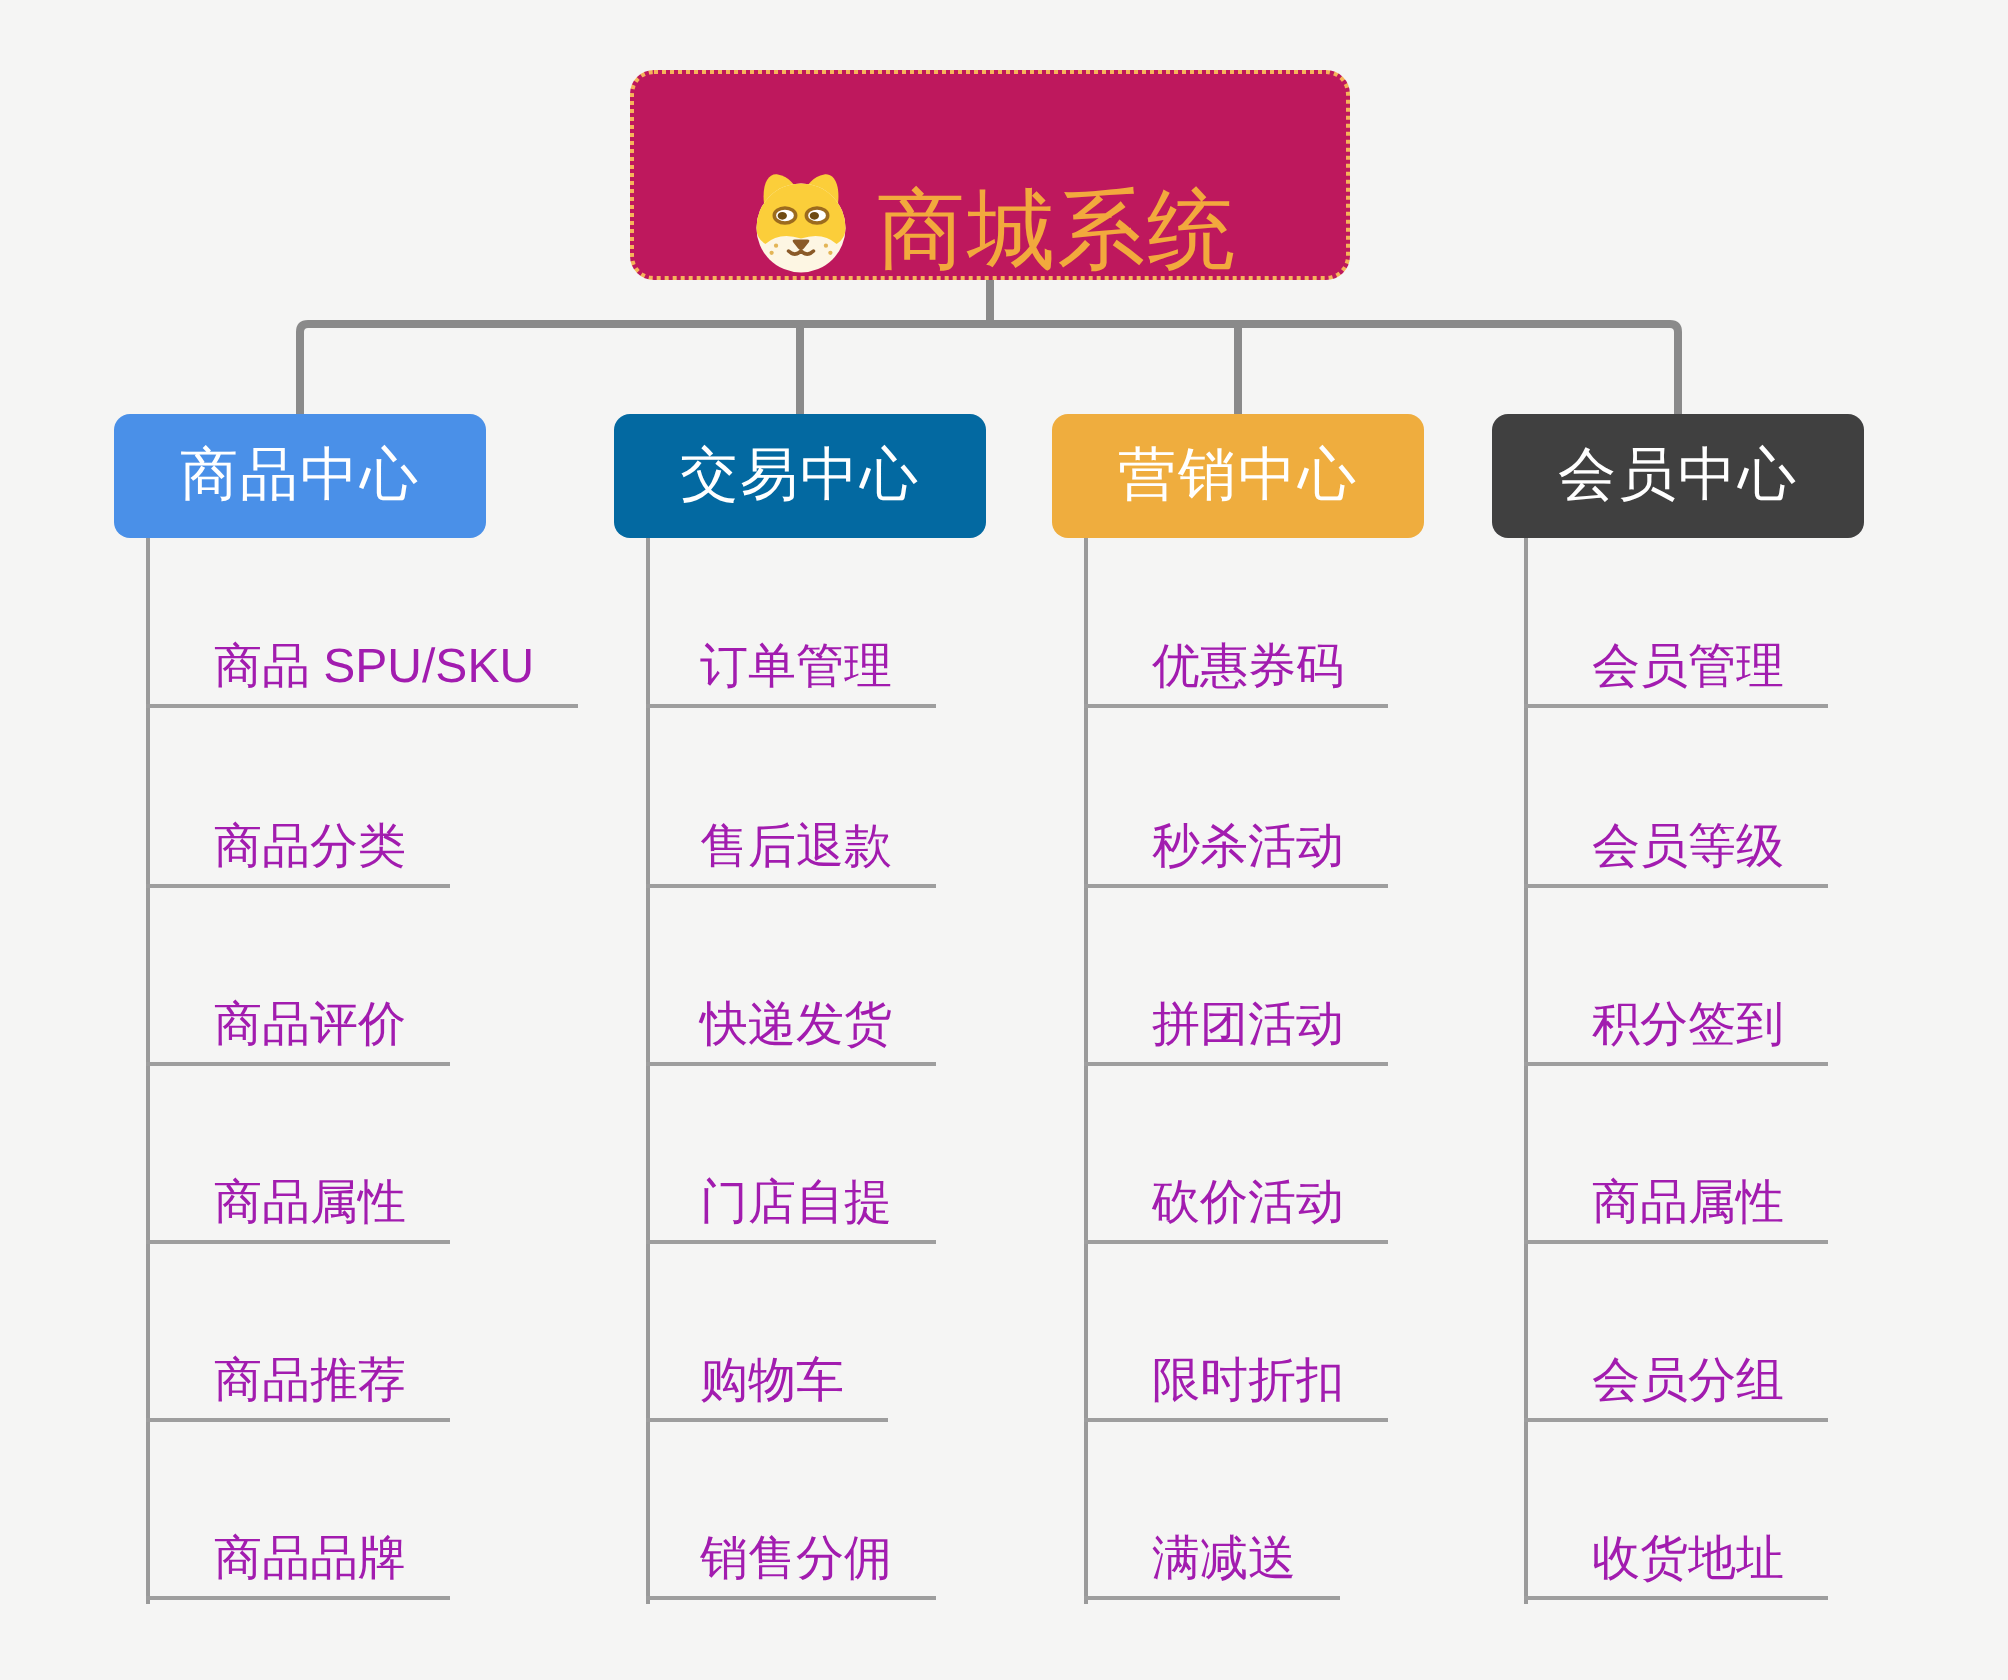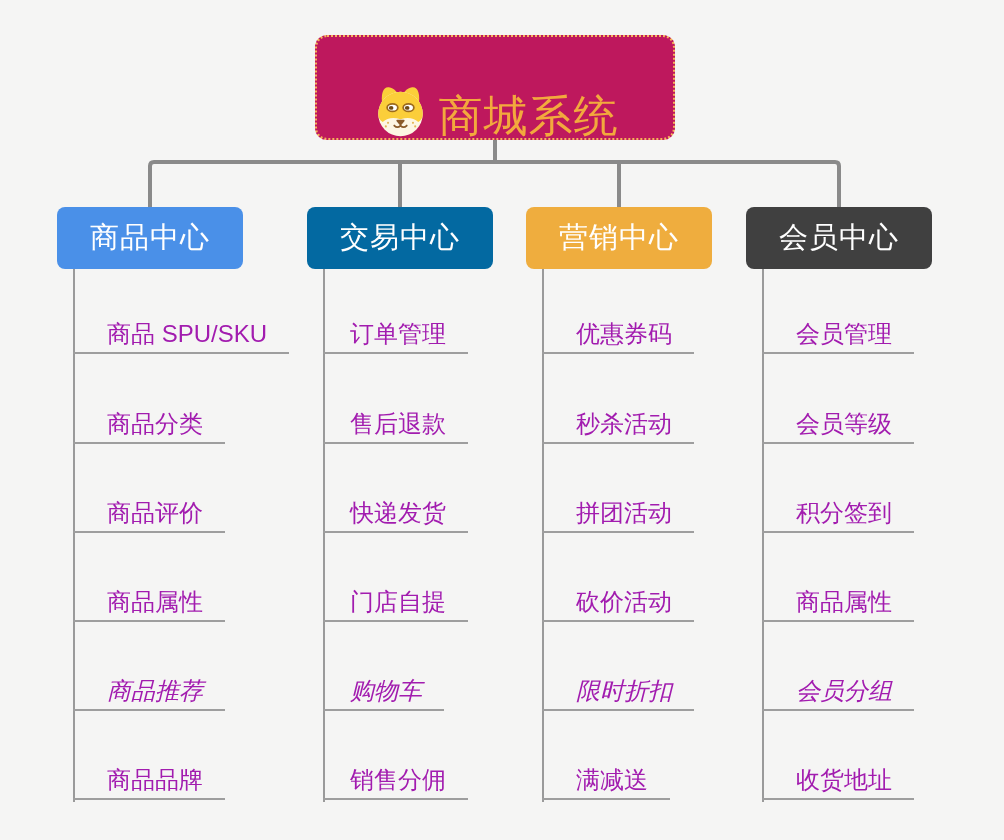--- a/index.html
+++ b/index.html
@@ -57,21 +57,21 @@
     white-space:nowrap;
   }
   .c0 { left:73px; }
   .c1 { left:323px;padding-left:27px; }
   .c2 { left:542px; }
   .c3 { left:762px; }
   .r0 { top:314px; }
   .r1 { top:404px; }
   .r2 { top:493px; }
   .r3 { top:582px; }
-  .r4 { top:671px;font-style:italic; }
+  .r4 { top:671px; }
   .r5 { top:760px; }
 </style>
 </head>
 <body style="background-color: rgb(245, 245, 244);">
 
 <div class="canvas">
 
   <svg class="connectors" width="1004" height="840" viewBox="0 0 1004 840">
     <path class="connector-path" d="M495 139 L495 162" style="stroke: rgb(138, 138, 138);"></path>
     <path class="connector-path" d="M150 208 L150 166 Q150 162 154 162 L835 162 Q839 162 839 166 L839 208" style="stroke: rgb(138, 138, 138);"></path>

